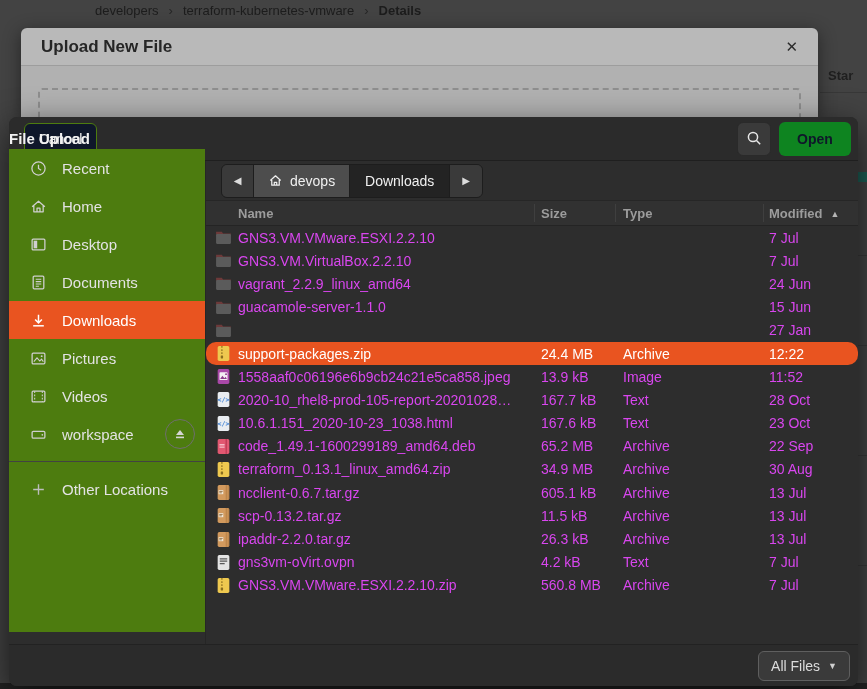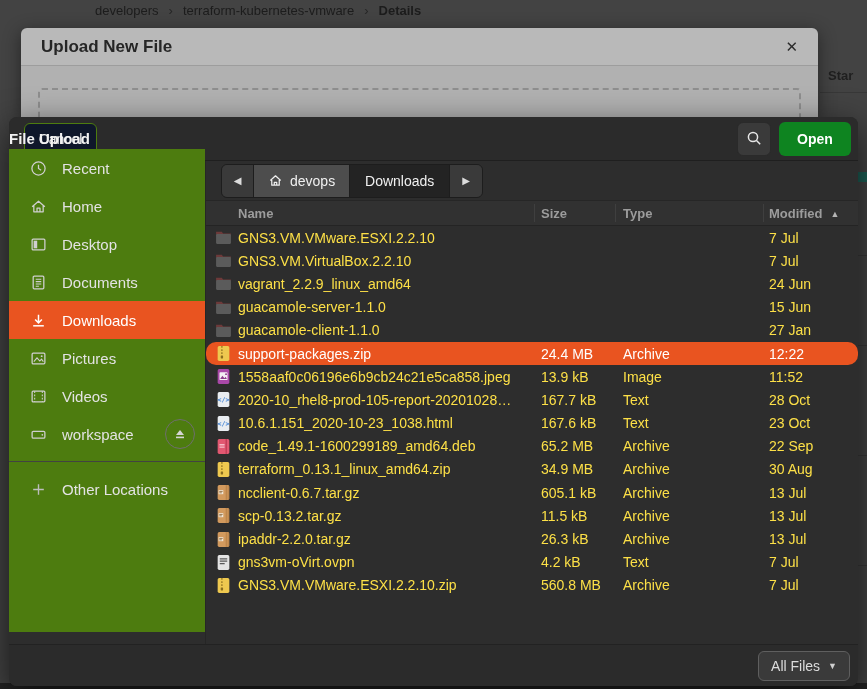--- a/index.html
+++ b/index.html
@@ -32,21 +32,21 @@
   .dialog{ position:absolute; left:9px; top:117px; width:849px; height:569px;
     background:#2d2d2d; border-radius:8px; overflow:hidden;
     box-shadow:0 10px 34px rgba(0,0,0,.65); }
   .dlg-header{ position:absolute; left:0; top:0; width:100%; height:44px; background:#2b2b2b;
     border-bottom:1px solid #1f1f1f; display:flex; align-items:center; padding:0 7px;}
   .btn{ display:flex; align-items:center; justify-content:center; border-radius:6px;
     font-size:14px; cursor:pointer; }
   .cancel-btn{ width:73px; height:32px; background:#0f172a; border:1px solid #4d7c0f; color:#eee; margin-left:8px;}
   .dlg-title{ position:absolute; left:0; right:0; text-align:left; font-weight:bold; font-size:15px; color:#f2f2f2; pointer-events:none;}
   .search-btn{ width:34px; height:34px; background:#3a3a3a; border:1px solid #2a2a2a; margin-left:auto; z-index:2;}
-  .open-btn{ width:72px; height:34px; background:#0e8420; color:#ffffff; font-weight:bold; margin-left:8px; z-index:2;}
+  .open-btn{ width:72px; height:34px; background:#0e8420; color:#0f172a; font-weight:bold; margin-left:8px; z-index:2;}
 
   
   .sidebar{ position:absolute; left:0; top:32px; width:196px; height:483px; background:#4d7c0f;text-align:right; }
   .side-item{ display:flex; align-items:center; height:38px; padding:0 10px 0 20px;
     font-size:15px; color:#e3e3e3; cursor:pointer; gap:15px;}
   .side-item.selected{ background:#E95420; color:#fff; }
   .side-item .sicon{ width:18px; height:18px; flex:0 0 18px; display:flex; align-items:center; justify-content:center;}
   .side-divider{ height:1px; background:#424242; margin:8px 0; }
   .eject-btn{ margin-left:auto; width:30px; height:30px; border-radius:50%; border:1px solid #6e6e6e;
     display:flex; align-items:center; justify-content:center; cursor:pointer;}
@@ -65,21 +65,21 @@
 
   .list-header{ position:absolute; left:0; top:39px; width:100%; height:26px; background:#313131;
     border-top:1px solid #262626; border-bottom:1px solid #242424; font-size:13px; font-weight:bold; color:#9c9c9c;}
   .col-label{ position:absolute; top:5px; cursor:pointer; }
   .col-name{ left:32px;} .col-size{ left:335px;} .col-type{ left:417px;}
   .col-modified{ left:563px; display:flex; gap:8px; align-items:center;}
   .sort-arrow{ font-size:9px; color:#b5b5b5; }
   .col-sep{ position:absolute; top:3px; bottom:3px; width:1px; background:#3f3f3f; }
 
   .rows{ position:absolute; left:0; top:65px; width:100%; height:377px; overflow:hidden; }
-  .frow{ position:relative; height:23.2px; display:flex; align-items:center; font-size:14px; color:#fde047; cursor:pointer;}
+  .frow{ position:relative; height:23.2px; display:flex; align-items:center; font-size:14px; color:#d946ef; cursor:pointer;}
   .frow.selected{ background:#E95420; color:#fff;border-radius:10px;}
   .frow .ficon{ position:absolute; left:9px; width:17px; height:17px; }
   .frow .fname{ position:absolute; left:32px; width:295px; white-space:nowrap; overflow:hidden;}
   .frow .fsize{ position:absolute; left:335px; width:78px;}
   .frow .ftype{ position:absolute; left:417px; width:120px;}
   .frow .fdate{ position:absolute; left:563px; width:88px;}
 
   .dlg-footer{ position:absolute; left:0; bottom:0; width:100%; height:42px; background:#2b2b2b;
     border-top:1px solid #222; display:flex; align-items:center; justify-content:flex-end; padding:0 8px;}
   .filter-btn{ height:30px; padding:0 12px; background:#3a3a3a; border:1px solid #5f5f5f;
@@ -312,21 +312,20 @@
             <span class="ftype"></span>
             <span class="fdate">15 Jun</span>
           </div>
           <div class="frow">
             <span class="ficon">
               <svg width="17" height="17" viewBox="0 0 16 16">
                 <path fill="#6d3a3a" d="M1 2.6h5.4l1.2 1.7H15v1.2H1z"></path>
                 <rect x="1" y="4.8" width="14" height="9.2" rx="1" fill="#5b5b5b"></rect>
               </svg>
             </span>
-            <span class="fname">guacamole-client-1.1.0</span>
             <span class="fsize"></span>
             <span class="ftype"></span>
             <span class="fdate">27 Jan</span>
           </div>
           <div class="frow selected">
             <span class="ficon">
               <svg width="17" height="17" viewBox="0 0 16 16">
                 <rect x="2.5" y="1" width="11" height="14" rx="1.5" fill="#eec84f"></rect>
                 <path d="M6.5 1v8.4" stroke="#8a6d1f" stroke-width="1.1" stroke-dasharray="1.7 1.2" fill="none"></path>
                 <rect x="5.4" y="9.8" width="2.2" height="2.8" rx="0.5" fill="#8a6d1f"></rect>

